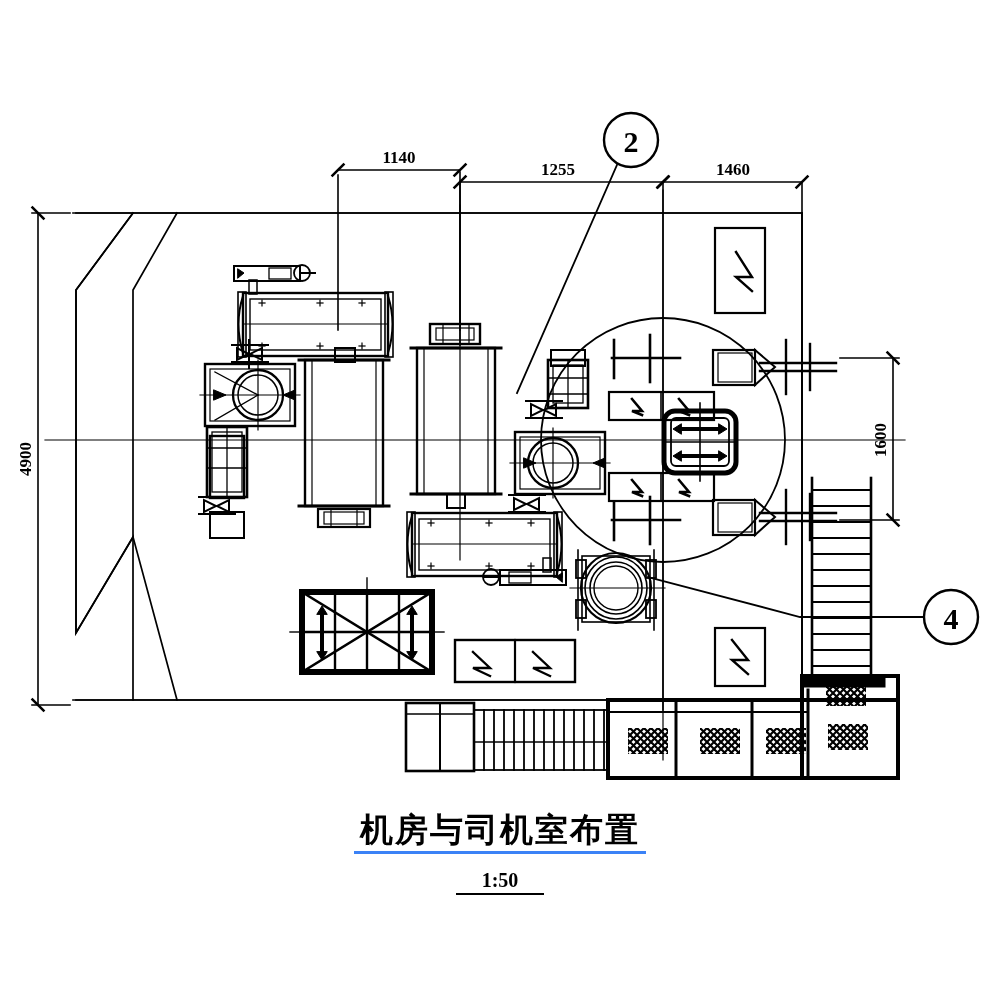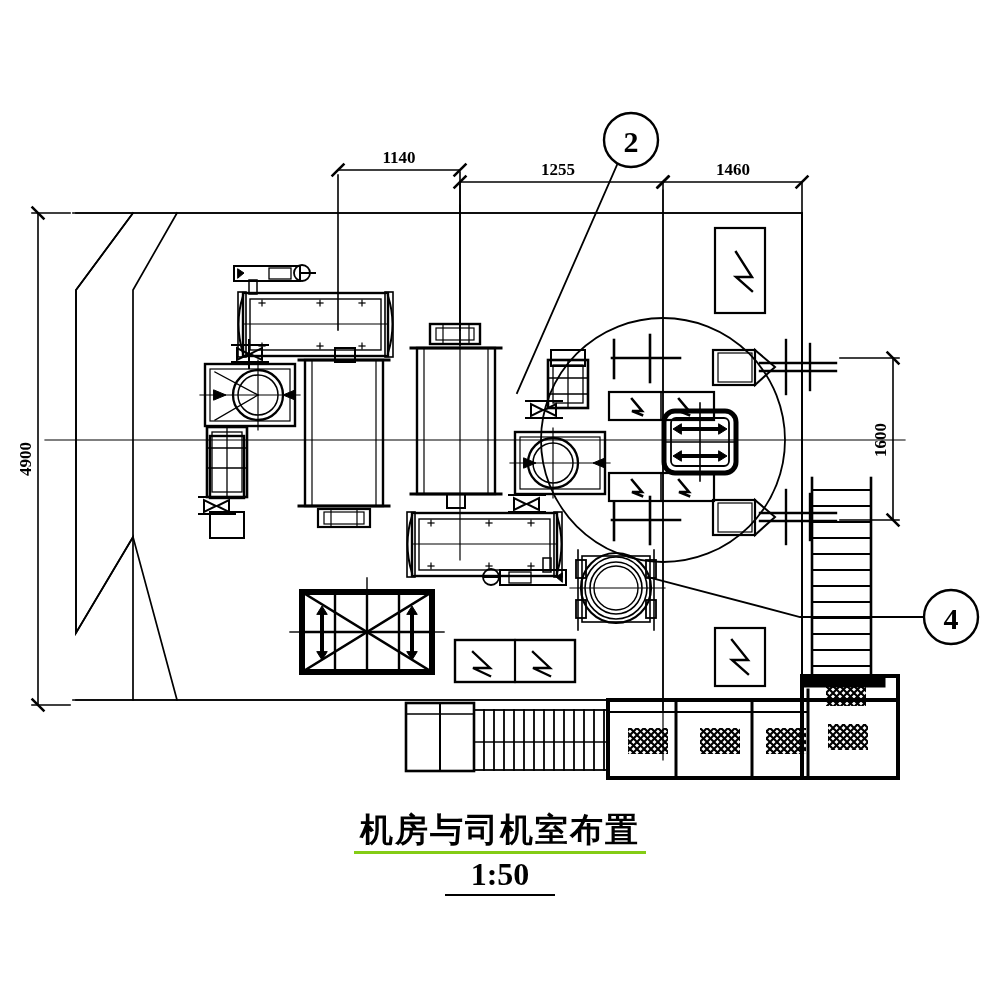--- a/index.html
+++ b/index.html
@@ -33,30 +33,30 @@
     pointer-events: none;
   }
   .title-main {
     display: inline-block;
     font-family: "DejaVu Sans", sans-serif;
     font-weight: bold;
     font-size: 33px;
     letter-spacing: 2px;
     color: #000;
     line-height: 1.12;
-    border-bottom: 3px solid #84cc16;
+    border-bottom: 3px solid #3b82f6;
     padding: 0 6px 2px 6px;
   }
   .title-scale {
     display: block;
     font-family: "Liberation Serif", serif;
     font-weight: bold;
-    font-size: 32px;
+    font-size: 20px;
     color: #000;
-    margin-top: 2px;
+    margin-top: 15px;
   }
   .scale-wrap {
     display: inline-block;
     border-bottom: 2px solid #000;
     padding: 0 26px 1px 26px;
   }
 </style>
 </head>
 <body>
 

